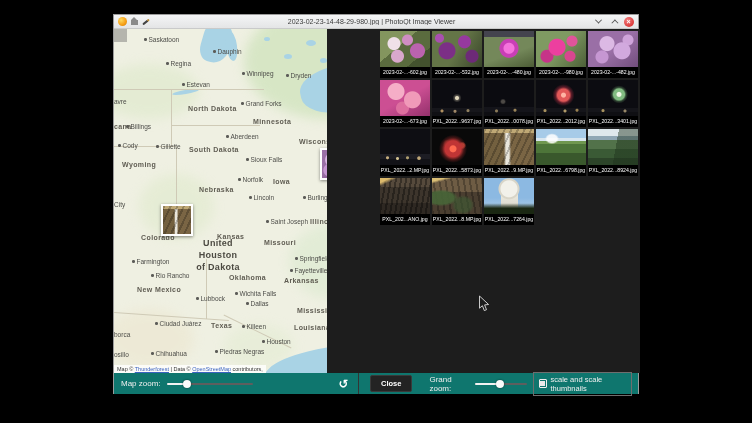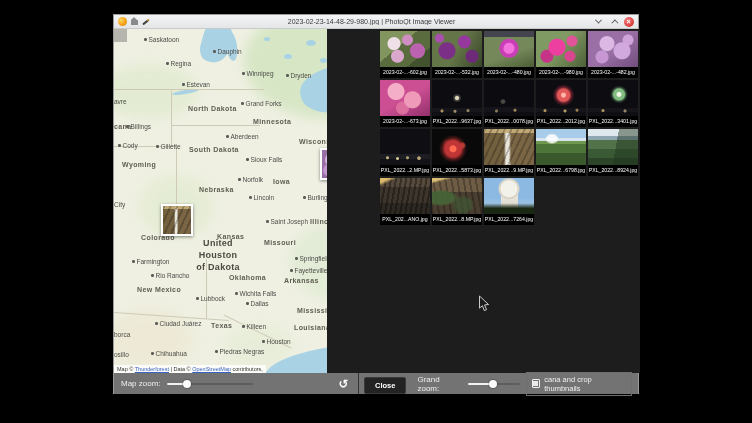--- a/index.html
+++ b/index.html
@@ -149,32 +149,32 @@
     radial-gradient(ellipse at 62% 75%,rgba(62,92,52,.6) 0 18%,transparent 26%),
     repeating-linear-gradient(80deg,rgba(0,0,0,.25) 0 2px,transparent 2px 6px),
     linear-gradient(180deg,#6e5c44 0 40%,#4a3e30 40%);}
   .k-temple{background:
     linear-gradient(180deg,rgba(0,0,0,0) 0 70%,#1a2712 84%) 0 0/100% 100% no-repeat,
     radial-gradient(circle at 50% 30%,#f2f1ea 0 8px,#d8d5c8 9px 10px,rgba(0,0,0,0) 11px) 0 0/100% 100% no-repeat,
     linear-gradient(180deg,#eceadf,#d5d2c5) 50% 100%/34% 58% no-repeat,
     linear-gradient(180deg,#8cb9e2 0 55%,#b9d2e8 100%) 0 0/100% 100% no-repeat;}
 
   
-  .bottombar{position:absolute;left:0;top:358px;width:100%;height:21px;background:#737373;
-    display:flex;align-items:flex-end;color:#efefef;font-size:8px;}
+  .bottombar{position:absolute;left:0;top:358px;width:100%;height:21px;background:#0f766e;
+    display:flex;align-items:center;color:#efefef;font-size:8px;}
   .bsec-map{width:244px;flex:none;display:flex;align-items:center;gap:6px;padding:0 7px;height:100%;}
   .bdivider{width:1px;height:100%;background:#343434;flex:none;}
   .slider{position:relative;height:10px;flex:none;}
   .slider .track{position:absolute;left:0;right:0;top:4px;height:2px;background:#5e5e5e;border-radius:1px;}
   .slider .fill{position:absolute;left:0;top:4px;height:2px;background:#f2f2f2;border-radius:1px;}
   .slider .sthumb{position:absolute;top:1px;width:8px;height:8px;border-radius:50%;background:#fbfbfb;
     transform:translateX(-4px);box-shadow:0 0 2px rgba(0,0,0,.6);}
   .reset-btn{margin-left:auto;width:15px;height:15px;display:flex;align-items:center;
     justify-content:center;color:#fff;font-size:12px;font-weight:bold;font-family:"DejaVu Sans",sans-serif;}
-  .close-btn{flex:none;margin:0 5px;padding:3px 10px;background:#232323;border:1px solid #3a3a3a;
+  .close-btn{flex:none;margin:0 11px;padding:3px 10px;background:#232323;border:1px solid #3a3a3a;
     border-radius:2px;font-weight:bold;font-size:7.5px;color:#fff;}
   .bsec-img{flex:1;display:flex;align-items:center;gap:6px;padding:0 6px;height:100%;}
   .chk-group{margin-left:auto;display:flex;align-items:center;gap:4px;border:1px solid #6e6e6e;
     padding:2px 5px;font-size:7.5px;}
   .chk-box{width:9px;height:9px;border:1px solid #efefef;border-radius:1px;display:flex;
     align-items:center;justify-content:center;}
   .chk-box .inner{width:5px;height:5px;background:#e9e9e9;}
 
   
   .cursor{position:absolute;left:478px;top:295px;width:12px;height:18px;z-index:50;}
@@ -517,21 +517,21 @@
       <span>Grand zoom:</span>
       <div class="slider" style="width:52px;">
         <div class="track"></div>
         <div class="fill" style="width: 48%;"></div>
         <div class="sthumb" style="left: 48%;"></div>
       </div>
       <div class="chk-group">
         <span class="chk-box" id="chk-box">
             <span class="inner"></span>
           </span>
-        <span>cana and crop thumbnails</span>
+        <span>scale and scale thumbnails</span>
       </div>
     </div>
   </div>
 
 </div>
 
 <svg class="cursor" viewBox="0 0 12 18">
   <path d="M1.5 1 L1.5 13.2 L4.4 10.7 L6.3 15.6 L8.5 14.7 L6.6 9.9 L10.6 9.5 Z" fill="#1c1c1c" stroke="#dedede" stroke-width="0.9"></path>
 </svg>
 

